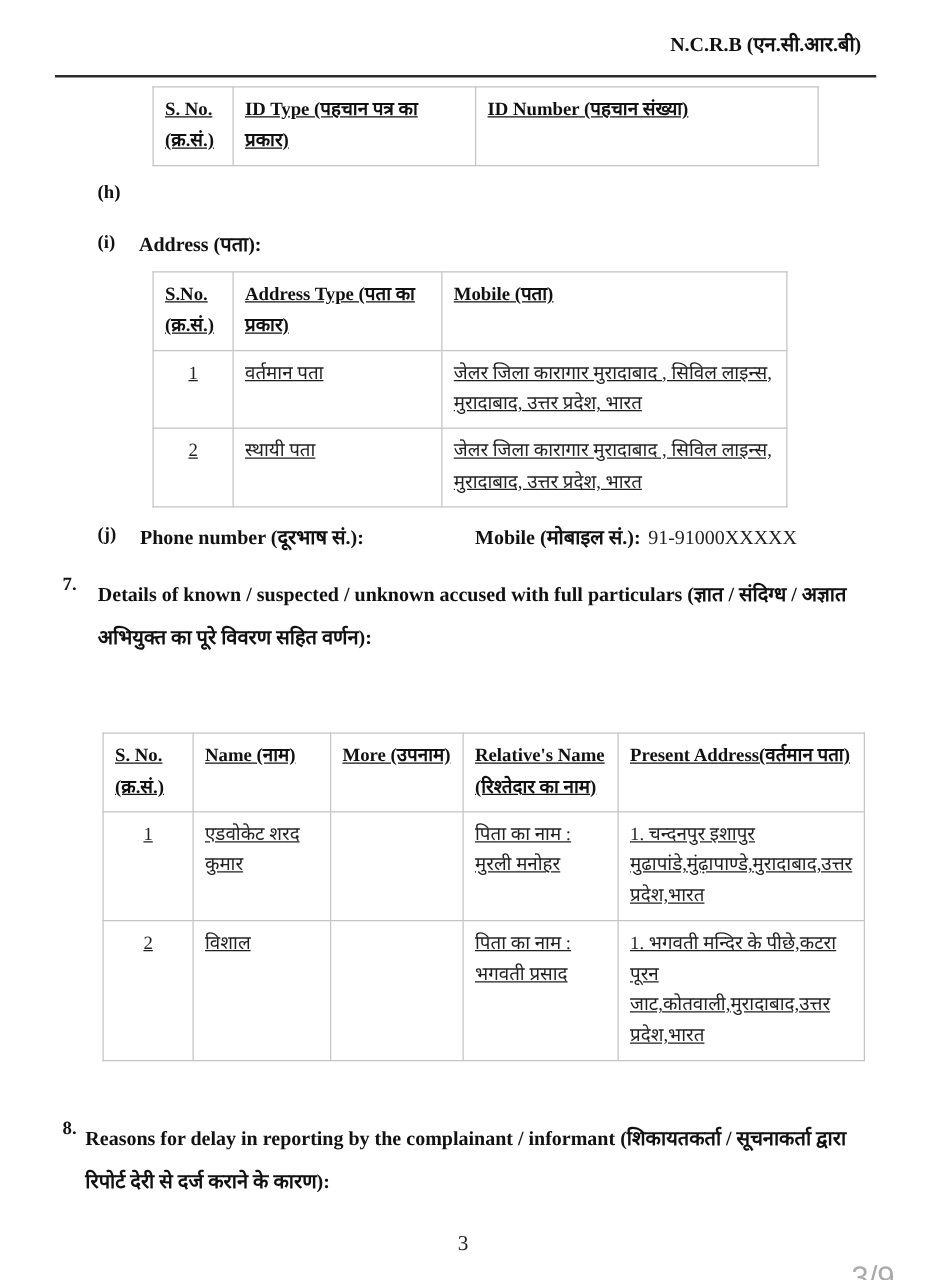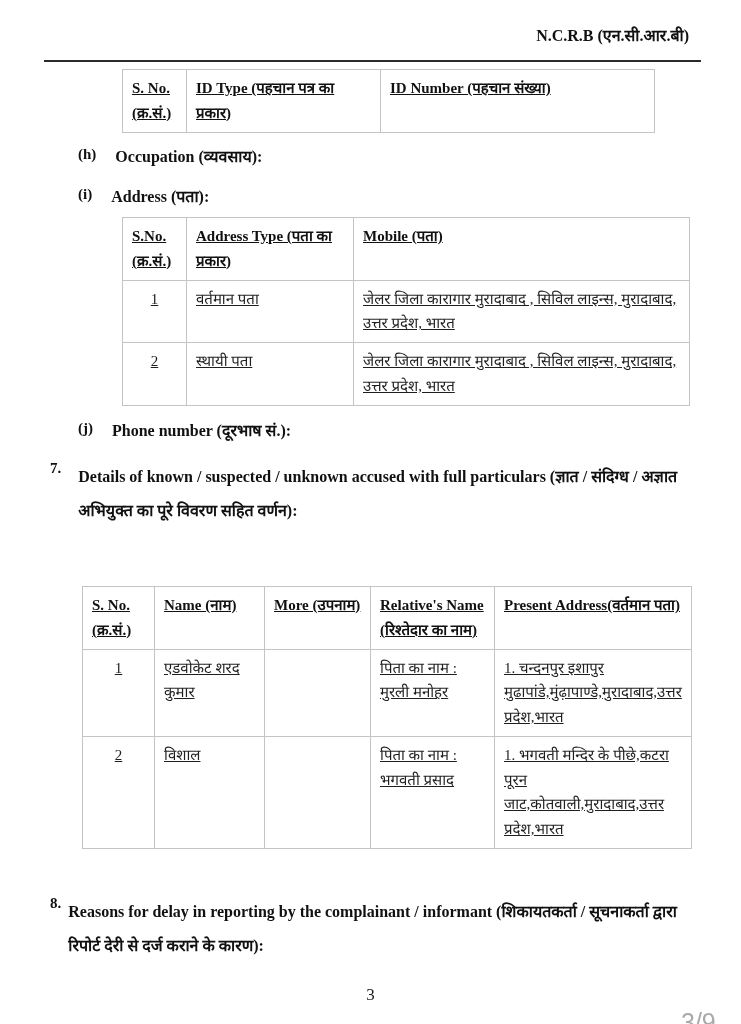--- a/index.html
+++ b/index.html
@@ -40,21 +40,21 @@
     font-size: 15px;
     line-height: 1.65;
     vertical-align: top;
     text-align: left;
     word-wrap: break-word;
     text-decoration: underline;
   }
   th { font-weight: bold; color: #111; }
   .sno-cell { text-align: center; }
   .id-table   { position: absolute; top: 69px;  left: 122px; width: 533px; }
-  .addr-table { position: absolute; top: 217px; left: 122px; width: 568px; }
+  .addr-table { position: absolute; top: 217px; left: 122px; width: 508px; }
   .acc-table  { position: absolute; top: 586px; left: 82px;  width: 610px; }
   .sec-row {
     position: absolute;
     display: flex;
     align-items: flex-start;
   }
   .sec-label {
     font-weight: bold;
     font-size: 15px;
     color: #111;
@@ -123,21 +123,20 @@
         <tr>
       <th>S. No. (क्र.सं.)</th>
       <th>ID Type (पहचान पत्र का प्रकार)</th>
       <th>ID Number (पहचान संख्या)</th>
     </tr>
   </tbody>
     </table>
 
   <div class="sec-row sec-h">
     <span class="sec-label">(h)</span>
-    <span class="sec-text">Occupation (व्यवसाय):</span>
   </div>
 
   <div class="sec-row sec-i">
     <span class="sec-label">(i)</span>
     <span class="sec-text">Address (पता):</span>
   </div>
 
   <table class="addr-table">
     <colgroup>
         <col style="width:64px">
@@ -159,20 +158,21 @@
       <td class="sno-cell">2</td>
       <td>स्थायी पता</td>
       <td>जेलर जिला कारागार मुरादाबाद , सिविल लाइन्स, मुरादाबाद, उत्तर प्रदेश, भारत</td>
     </tr>
   </tbody>
     </table>
 
   <div class="sec-row sec-j">
     <span class="sec-label">(j)</span>
     <span class="sec-text">Phone number (दूरभाष सं.):</span>
+    <span class="mobile-group"><span class="mobile-label">Mobile (मोबाइल सं.):</span><span class="mobile-value">91-91000XXXXX</span></span>
   </div>
 
   <div class="sec-row sec-7">
     <span class="sec-label">7.</span>
     <span class="sec-text">Details of known / suspected / unknown accused with full particulars (ज्ञात / संदिग्ध / अज्ञात अभियुक्त का पूरे विवरण सहित वर्णन):</span>
   </div>
 
 
   <table class="acc-table">
     <colgroup>

